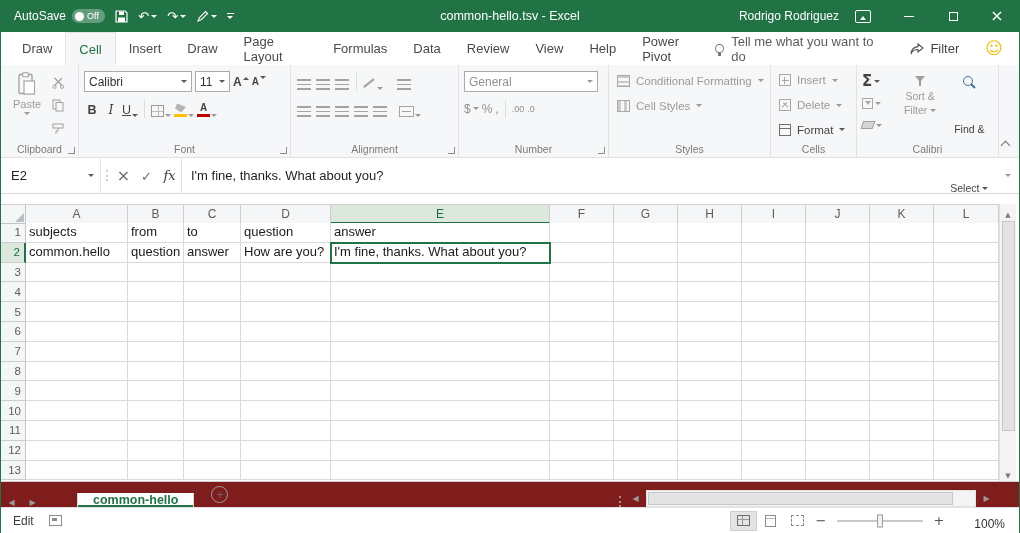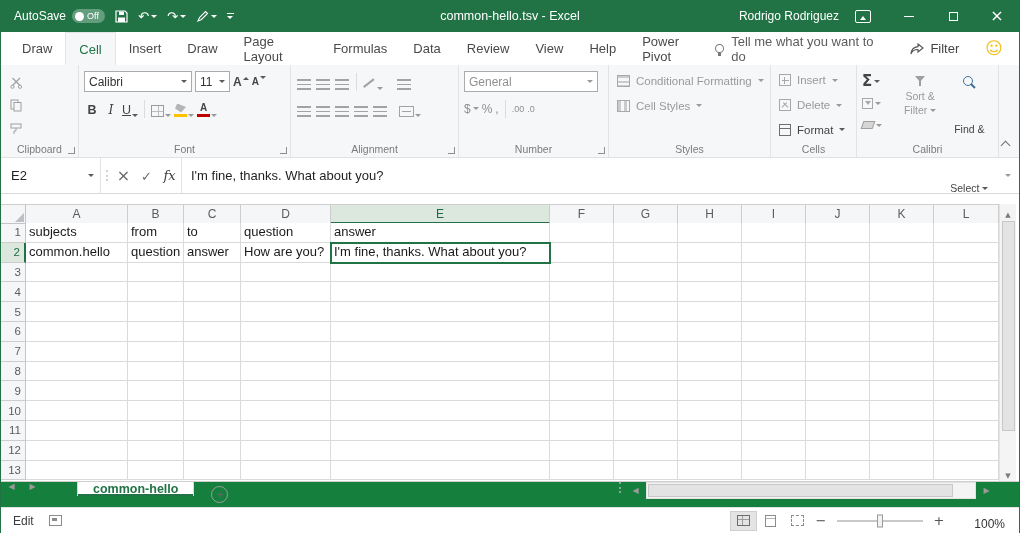--- a/index.html
+++ b/index.html
@@ -142,21 +142,21 @@
   #vscroll{width:17px;background:#f4f4f4;border-left:1px solid #e2e2e2;display:flex;flex-direction:column;align-items:center;flex-shrink:0;}
   .scr-v{height:16px;width:100%;display:flex;align-items:center;justify-content:center;}
   .g-up::before{content:"\25B2";font-size:7px;color:#7a7a7a;}
   .g-down::before{content:"\25BC";font-size:7px;color:#7a7a7a;}
   .g-left::before{content:"\25C0";font-size:7px;color:#7a7a7a;}
   .g-right::before{content:"\25B6";font-size:7px;color:#7a7a7a;}
   #vthumb{width:13px;height:210px;background:#e3e3e3;border:1px solid #c8c8c8;margin-top:1px;}
   #vspace{flex:1;}
 
   
-  #sheetbar{height:26px;background:#15803d;border-top:1px solid #cfcfcf;display:flex;align-items:flex-start;flex-shrink:0;}
+  #sheetbar{height:26px;background:#7f1d1d;border-top:1px solid #cfcfcf;display:flex;align-items:flex-end;flex-shrink:0;}
   .snav{width:21px;display:flex;align-items:center;justify-content:center;}
   .snav::before{font-size:8px;color:#9a9a9a;}
   .sheettab{margin-left:34px;padding:0 15px;background:#fff;border-left:1px solid #d8d8d8;border-right:1px solid #d8d8d8;display:flex;align-items:center;font-size:12.5px;font-weight:bold;color:#217346;box-shadow:inset 0 -2px 0 #217346;}
   .addsheet{width:17px;height:17px;border:1px solid #9b9b9b;border-radius:50%;display:flex;align-items:center;justify-content:center;align-self:center;margin-left:17px;}
   .addsheet::before{content:"+";color:#666;font-size:12px;line-height:1;}
   .sb-space{flex:1;}
   .sb-dots{width:10px;display:flex;flex-direction:column;align-items:center;justify-content:center;gap:2.5px;}
   .sb-dots i{width:2px;height:2px;background:#b5b5b5;border-radius:50%;}
   #hscroll{display:flex;align-items:center;}
   .htrack{width:330px;height:17px;background:#f4f4f4;border:1px solid #e2e2e2;display:flex;align-items:center;}
@@ -264,20 +264,29 @@
           </svg>
         <span>Filter</span>
       </span>
       <span class="g-smiley"></span>
     </div>
   </div>
 
   <div id="ribbon">
 
     <div class="rgroup" style="width:78px">
+      <div class="paste-big">
+        <svg width="20" height="24" viewBox="0 0 20 24">
+            <rect x="2" y="2.5" width="13" height="19" rx="1" fill="none" stroke="#a0a0a0" stroke-width="1.3"></rect>
+            <rect x="5.5" y="0.8" width="6" height="4" rx="1" fill="#f6f7f8" stroke="#a0a0a0" stroke-width="1.1"></rect>
+            <rect x="7" y="9" width="10.5" height="13" fill="#fff" stroke="#a0a0a0" stroke-width="1.1"></rect>
+          </svg>
+        <span>Paste</span>
+        <span class="caret-g"></span>
+      </div>
       <div class="clip-mini">
         <span><svg width="13" height="12" viewBox="0 0 13 12">
               <path d="M2.5 1 L10 8.5 M10 1 L2.5 8.5" stroke="#a0a0a0" stroke-width="1.2" fill="none"></path>
               <circle cx="2.5" cy="9.8" r="1.6" fill="none" stroke="#a0a0a0"></circle>
               <circle cx="10" cy="9.8" r="1.6" fill="none" stroke="#a0a0a0"></circle>
             </svg></span>
         <span><svg width="12" height="13" viewBox="0 0 12 13">
               <rect x="1" y="1" width="7" height="9" fill="none" stroke="#a0a0a0"></rect>
               <rect x="4" y="3.5" width="7" height="8.5" fill="#f6f7f8" stroke="#a0a0a0"></rect>
             </svg></span>

